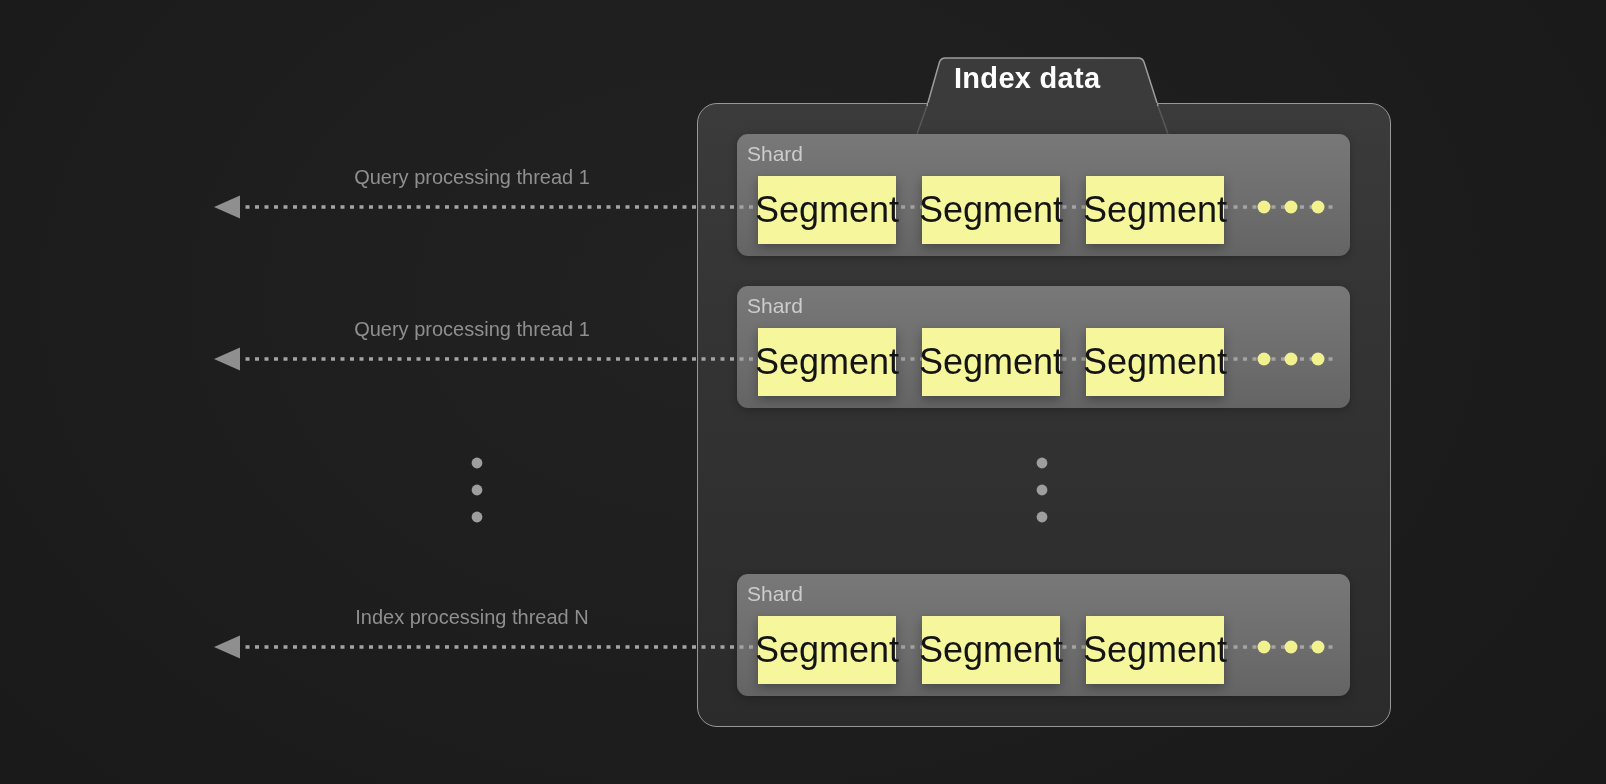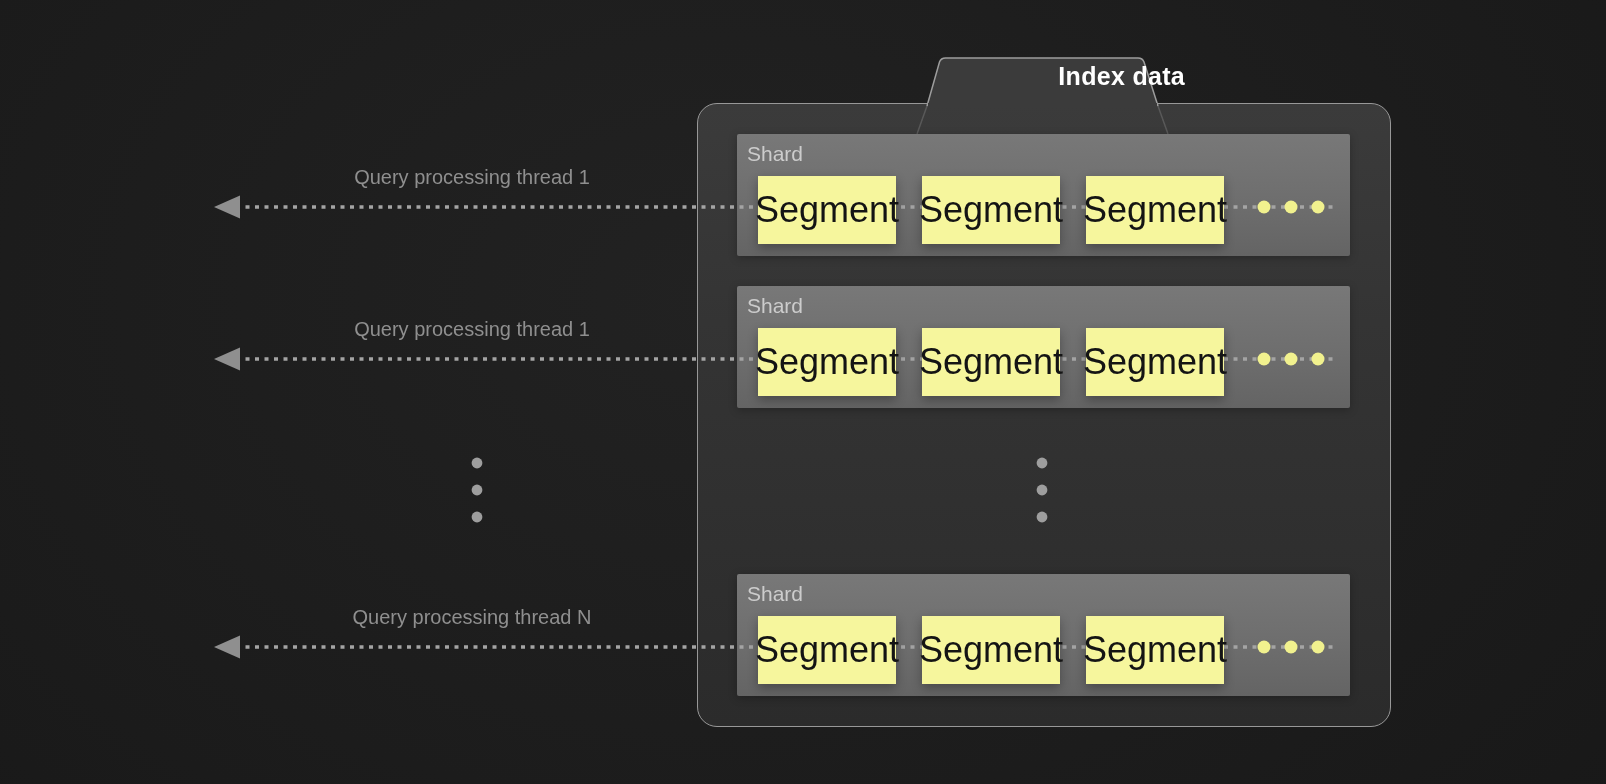--- a/index.html
+++ b/index.html
@@ -9,26 +9,26 @@
     font-family:"Liberation Sans","DejaVu Sans",sans-serif;
   }
   
   .container-box{
     position:absolute;left:697px;top:103px;width:694px;height:624px;
     box-sizing:border-box;border:1.5px solid #989898;border-radius:20px;
     background:linear-gradient(180deg,#3b3b3b 0%,#343434 35%,#2b2b2b 100%);
   }
   .tab-svg{position:absolute;left:900px;top:50px;width:290px;height:90px;overflow:visible;}
   .tab-title{
-    position:absolute;left:900px;top:62px;width:285px;text-align:right;
-    color:#ffffff;font-size:25px;font-weight:700;letter-spacing:.3px;
+    position:absolute;left:954px;top:62px;width:285px;text-align:left;
+    color:#ffffff;font-size:29px;font-weight:700;letter-spacing:.3px;
   }
   
   .shard{
-    position:absolute;left:737px;width:613px;height:122px;border-radius:2px;
+    position:absolute;left:737px;width:613px;height:122px;border-radius:11px;
     background:linear-gradient(180deg,#787878 0%,#6e6e6e 55%,#646464 100%);
     box-shadow:0 2px 8px rgba(0,0,0,0.25);
   }
   .shard-label{
     position:absolute;left:10px;top:8px;color:#cccccc;font-size:21px;
   }
   
   .segment{
     position:absolute;width:138px;height:68px;z-index:5;
     background:#f6f69d;color:#141414;font-size:36px;
@@ -119,15 +119,15 @@
   <div class="segment" style="left:758px;top:328px">Segment</div>
   <div class="segment" style="left:922px;top:328px">Segment</div>
   <div class="segment" style="left:1086px;top:328px">Segment</div>
 
   <div class="segment" style="left:758px;top:616px">Segment</div>
   <div class="segment" style="left:922px;top:616px">Segment</div>
   <div class="segment" style="left:1086px;top:616px">Segment</div>
 
   <div class="thread-label" style="top:160px">Query processing thread 1</div>
   <div class="thread-label" style="top:312px">Query processing thread 1</div>
-  <div class="thread-label" style="top:600px">Query processing thread N</div>
+  <div class="thread-label" style="top:600px">Index processing thread N</div>
 
 </div>
 
 </body></html>

